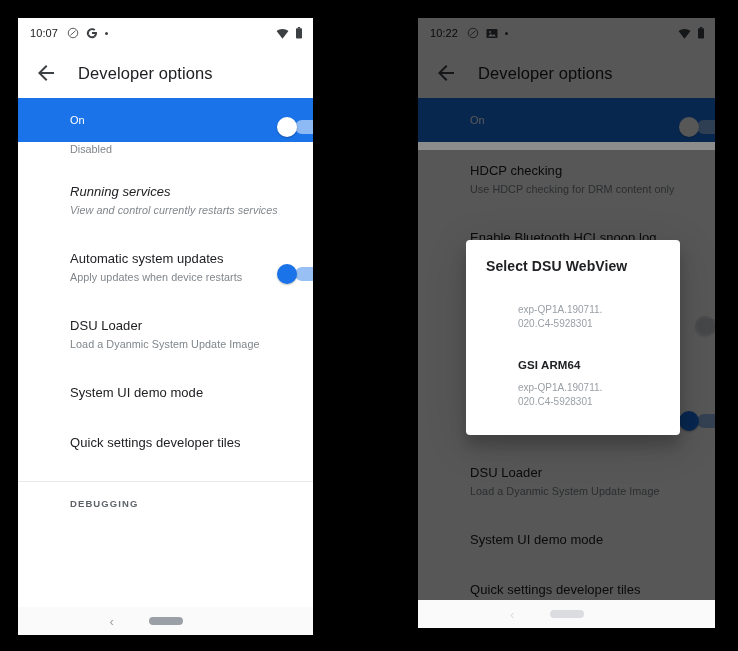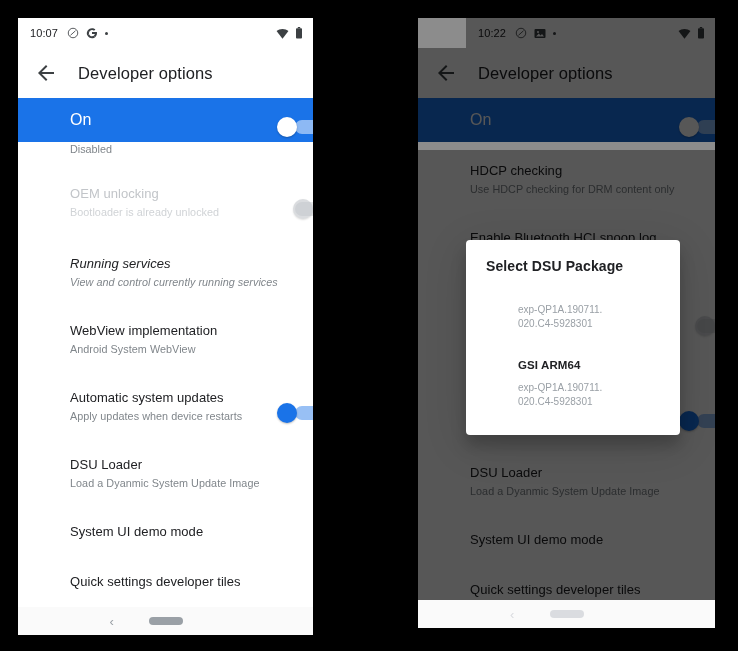--- a/index.html
+++ b/index.html
@@ -28,21 +28,21 @@
   .back-arrow{width:24px;height:24px;flex:0 0 auto;cursor:pointer;}
   .appbar-title{
     font-size:16.5px;color:#202124;margin-left:20px;letter-spacing:.1px;
   }
 
   
   .master{
     background:#1a73e8;height:44px;display:flex;align-items:center;
     padding:0 18px 0 52px;box-sizing:border-box;
   }
-  .master-label{color:#fff;font-size:16px;}
+  .master-label{color:#fff;font-size:11px;}
   .master-sw{margin-left:auto;}
 
   
   .list{background:#fff;}
   .row{
     padding:11px 18px 11px 52px;box-sizing:border-box;
     display:flex;align-items:center;min-height:40px;position:relative;
   }
   .row-txt{flex:1 1 auto;min-width:0;}
   .row-title{font-size:13px;color:#202124;line-height:17px;letter-spacing:.05px;}
@@ -164,43 +164,28 @@
     <span class="master-label">On</span>
     <span class="master-sw">
       <span class="switch on-white"><span class="track"></span><span class="thumb"></span></span>
     </span>
   </div>
 
   <div class="list">
 
     <div class="orphan-sub">Disabled</div>
 
-    <div class="row dim" style="margin-top:14px;">
-      <span class="row-txt">
-        <span class="row-title">OEM unlocking</span><br>
-        <span class="row-sub">Bootloader is already unlocked</span>
-      </span>
-      <span class="sw-holder">
-        <span class="switch off disabled"><span class="track"></span><span class="thumb"></span></span>
-      </span>
-    </div>
 
     <div class="row" style="margin-top:12px;font-style:italic;">
       <span class="row-txt">
         <span class="row-title">Running services</span><br>
-        <span class="row-sub">View and control currently running services</span>
-      </span>
-    </div>
-
-    <div class="row" style="margin-top:9px;">
-      <span class="row-txt">
-        <span class="row-title">WebView implementation</span><br>
-        <span class="row-sub">Android System WebView</span>
-      </span>
-    </div>
+        <span class="row-sub">View and control currently restarts services</span>
+      </span>
+    </div>
+
 
     <div class="row" style="margin-top:9px;">
       <span class="row-txt">
         <span class="row-title">Automatic system updates</span><br>
         <span class="row-sub">Apply updates when device restarts</span>
       </span>
       <span class="sw-holder">
         <span class="switch on"><span class="track"></span><span class="thumb"></span></span>
       </span>
     </div>
@@ -231,21 +216,21 @@
   </div>
 
   <div class="navbar">
     <span class="nav-back">‹</span>
     <span class="nav-pill"></span>
   </div>
 </div>
 
 <div class="phone" id="phone-right">
 
-  <div class="statusbar" style="filter: brightness(0.62); margin-left: 48px;">
+  <div class="statusbar" style="filter: brightness(0.62);">
     <span class="sb-time">10:22</span>
     <span class="sb-icons-left">
       <span class="ic">
         <svg width="12" height="12" viewBox="0 0 24 24">
             <circle cx="12" cy="12" r="9.5" fill="none" stroke="#3c4043" stroke-width="1.7"></circle>
             <line x1="7" y1="16.5" x2="17" y2="7.5" stroke="#3c4043" stroke-width="1.7"></line>
           </svg>
       </span>
       <span class="ic">
         <svg width="12" height="11" viewBox="0 0 24 22">
@@ -339,21 +324,21 @@
       <span class="row-txt">
         <span class="row-title">Quick settings developer tiles</span>
       </span>
     </div>
 
   </div>
 
   <div class="scrim"></div>
 
   <div class="dialog">
-    <div class="dialog-title">Select DSU Package</div>
+    <div class="dialog-title">Select DSU WebView</div>
 
     <div class="dialog-item">
       <div class="di-sub">exp-QP1A.190711.<br>020.C4-5928301</div>
     </div>
 
     <div class="dialog-item" style="margin-top:6px;">
       <div class="di-title">GSI ARM64</div>
       <div class="di-sub">exp-QP1A.190711.<br>020.C4-5928301</div>
     </div>
   </div>

